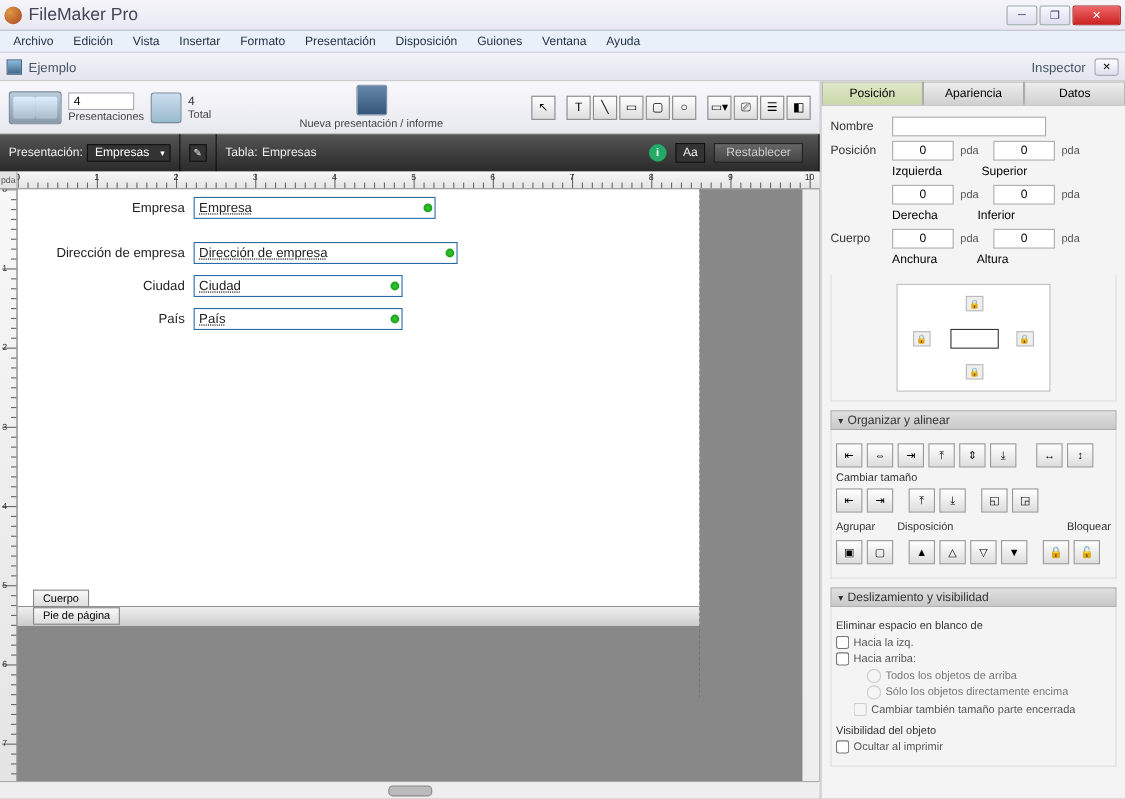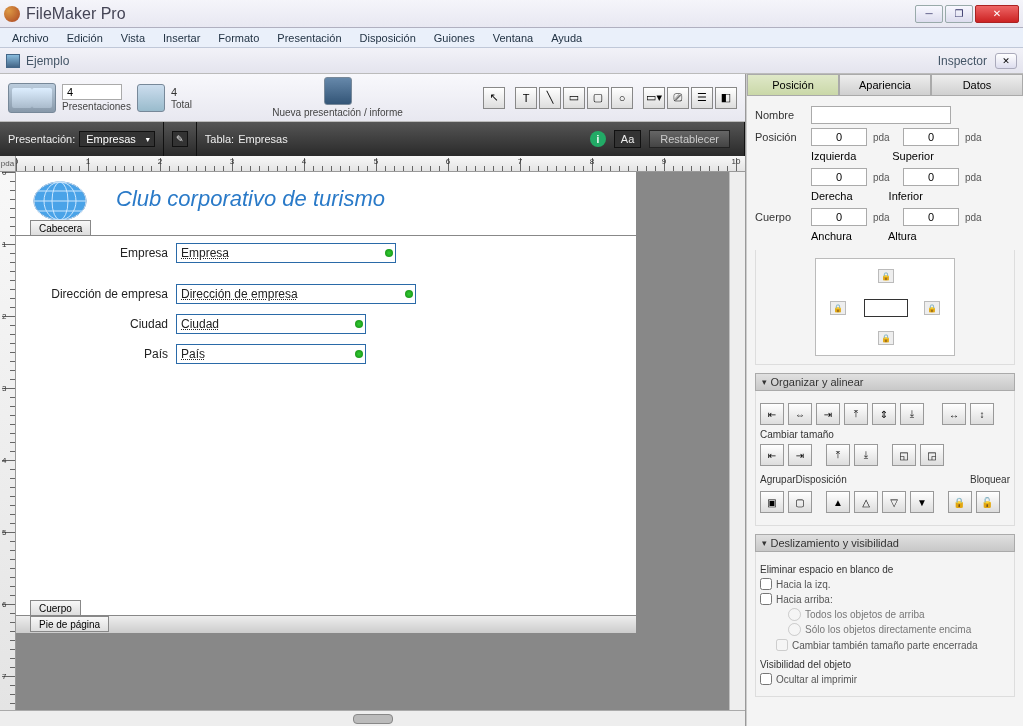--- a/index.html
+++ b/index.html
@@ -401,37 +401,20 @@
           <div class="ticklbl" style="top: 504px;">7</div>
           <div class="tick" style="top: 513px;"></div>
           <div class="tick" style="top: 522px;"></div>
           <div class="tick" style="top: 531px;"></div>
           <div class="tick" style="top: 540px;"></div>
           <div class="tick" style="top: 549px;"></div>
         </div>
       <div class="canvas-inner">
         <div class="layout-page">
 
-          <div class="part header">
-            <div class="globe">
-              <svg viewBox="0 0 56 42">
-                  <ellipse cx="28" cy="21" rx="26" ry="19" fill="#4aa3e8" stroke="#1a5a9a" stroke-width="1"></ellipse>
-                  <ellipse cx="28" cy="21" rx="26" ry="19" fill="none" stroke="#cde8ff" stroke-width="1"></ellipse>
-                  <ellipse cx="28" cy="21" rx="16" ry="19" fill="none" stroke="#cde8ff"></ellipse>
-                  <ellipse cx="28" cy="21" rx="8" ry="19" fill="none" stroke="#cde8ff"></ellipse>
-                  <line x1="2" y1="21" x2="54" y2="21" stroke="#cde8ff"></line>
-                  <line x1="6" y1="11" x2="50" y2="11" stroke="#cde8ff"></line>
-                  <line x1="6" y1="31" x2="50" y2="31" stroke="#cde8ff"></line>
-                </svg>
-            </div>
-            <div class="header-title">Club corporativo de turismo</div>
-            <div class="part-tab">
-                <span>Cabecera</span>
-              </div>
-          </div>
 
           <div class="part body">
             <div class="field-row row1">
               <div class="field-label">Empresa</div>
               <div class="field-box">
                   <span>Empresa</span>
                 </div>
             </div>
             <div class="field-row row2">
               <div class="field-label">Dirección de empresa</div>
@@ -556,21 +539,21 @@
           <div class="btn-row">
             <div class="mini-btn">⇤</div>
             <div class="mini-btn">⇥</div>
             <div style="width:6px"></div>
             <div class="mini-btn">⤒</div>
             <div class="mini-btn">⤓</div>
             <div style="width:6px"></div>
             <div class="mini-btn">◱</div>
             <div class="mini-btn">◲</div>
           </div>
-          <div style="display:flex;">
+          <div style="display:flex;gap:20px;">
             <div class="group-lbl">Agrupar</div>
             <div class="group-lbl">Disposición</div>
             <div class="group-lbl" style="margin-left:auto;">Bloquear</div>
           </div>
           <div class="btn-row">
             <div class="mini-btn">▣</div>
             <div class="mini-btn">▢</div>
             <div style="width:6px"></div>
             <div class="mini-btn">▲</div>
             <div class="mini-btn">△</div>

